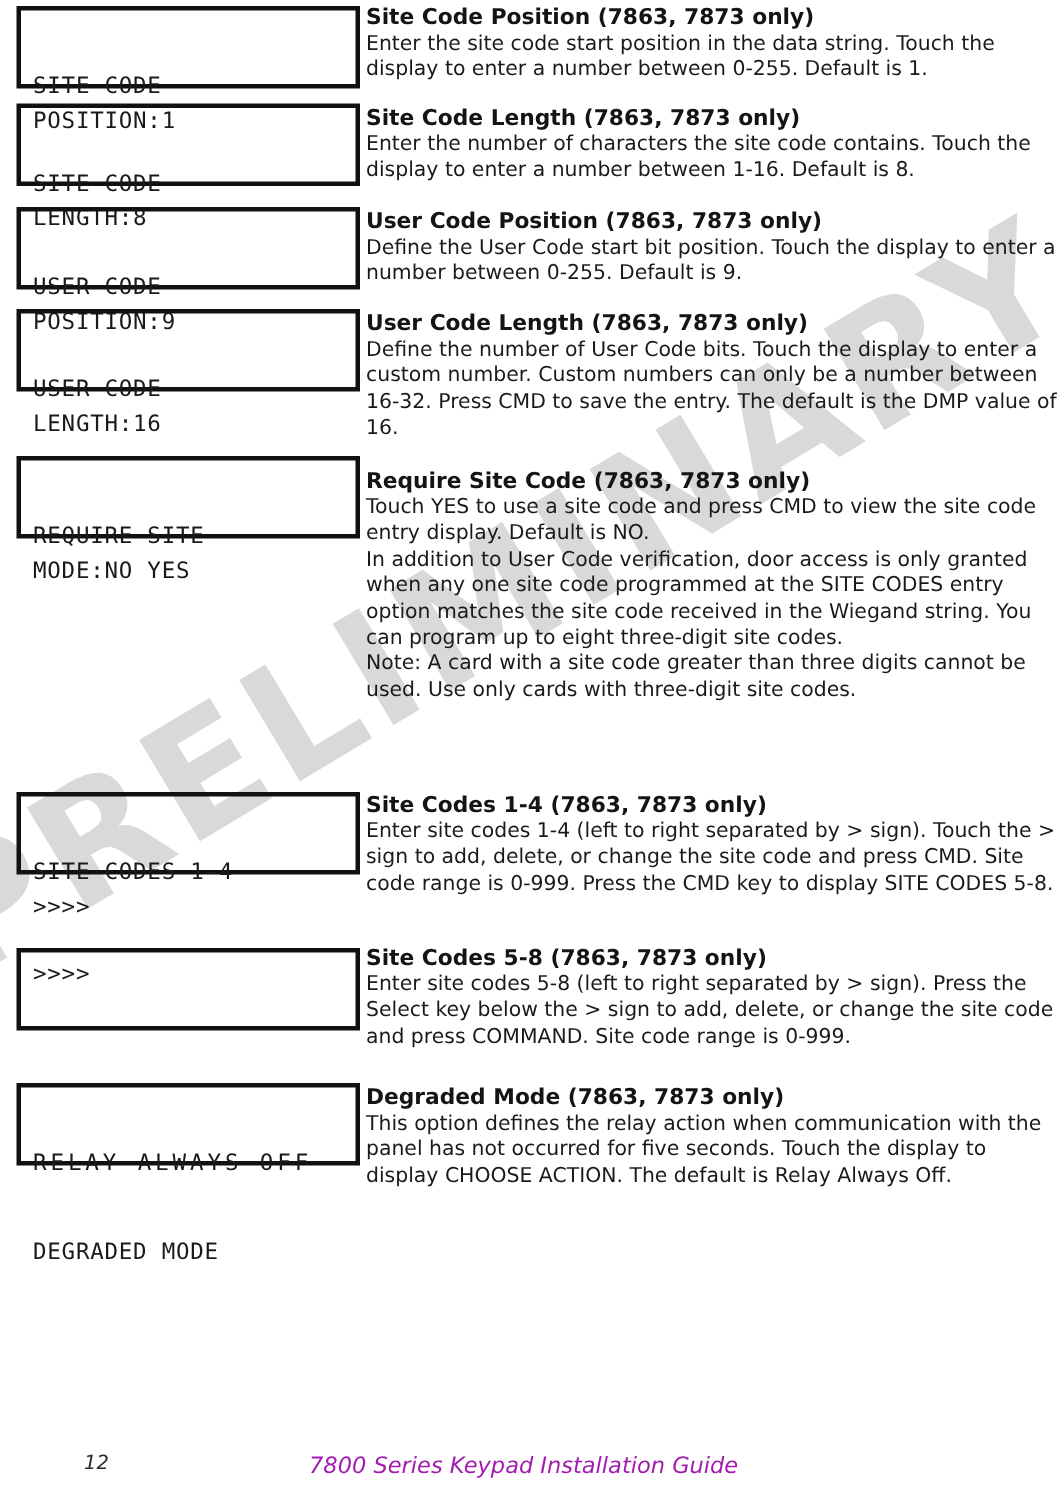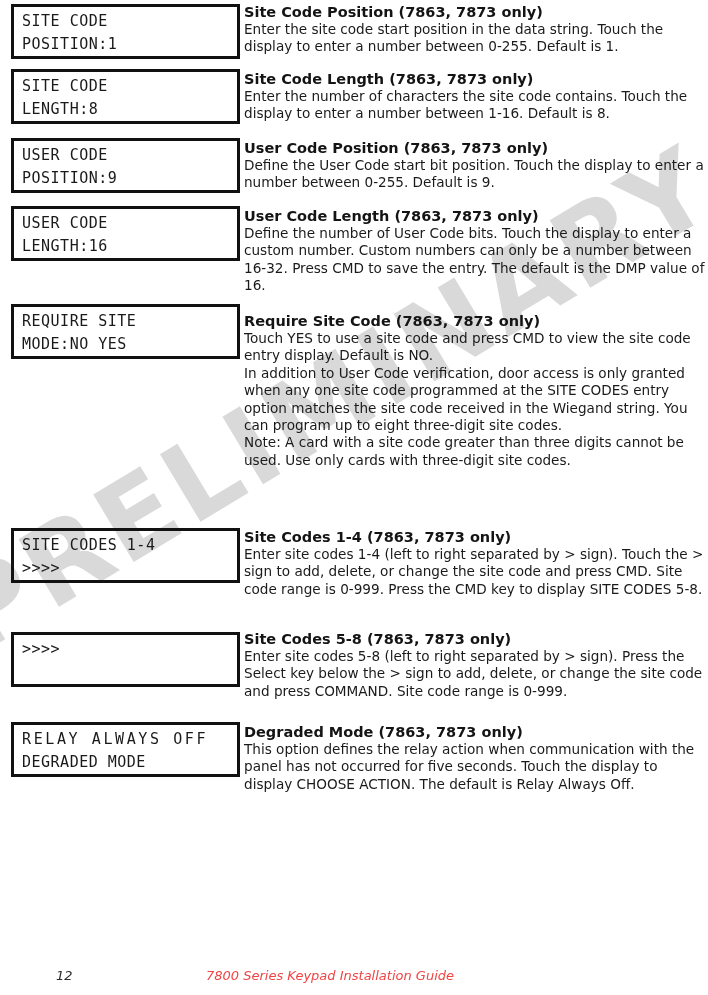--- a/index.html
+++ b/index.html
@@ -62,20 +62,21 @@
     padding: 3px 5px 0 8px;
     font-family: "DejaVu Sans Mono", monospace;
     font-size: 15px;
     line-height: 23px;
     color: #1a1a1a;
   }
   .lcd-line {
     display: block;
     white-space: pre;
     letter-spacing: 0.5px;
+    margin-top: 36px;
   }
   .lcd-line.wide {
     letter-spacing: 2.6px;
   }
   .lcd-row {
     display: flex;
     justify-content: flex-start;
     padding-right: 4px;
     white-space: pre;
     letter-spacing: 0.5px;
@@ -121,22 +122,22 @@
     font-size: 13px;
     color: #2b2b2b;
     margin-left: 48px;
   }
   #footer .ftitle {
     position: absolute;
     left: 206px;
     top: 0;
     font-family: "DejaVu Sans", sans-serif;
     font-style: italic;
-    font-size: 13px;
-    color: #ef4444;
+    font-size: 15px;
+    color: #a21caf;
     white-space: nowrap;
   }
 </style>
 </head>
 <body>
 
 <div id="watermark">
   <div class="wm-text">PRELIMINARY</div>
 </div>
 

